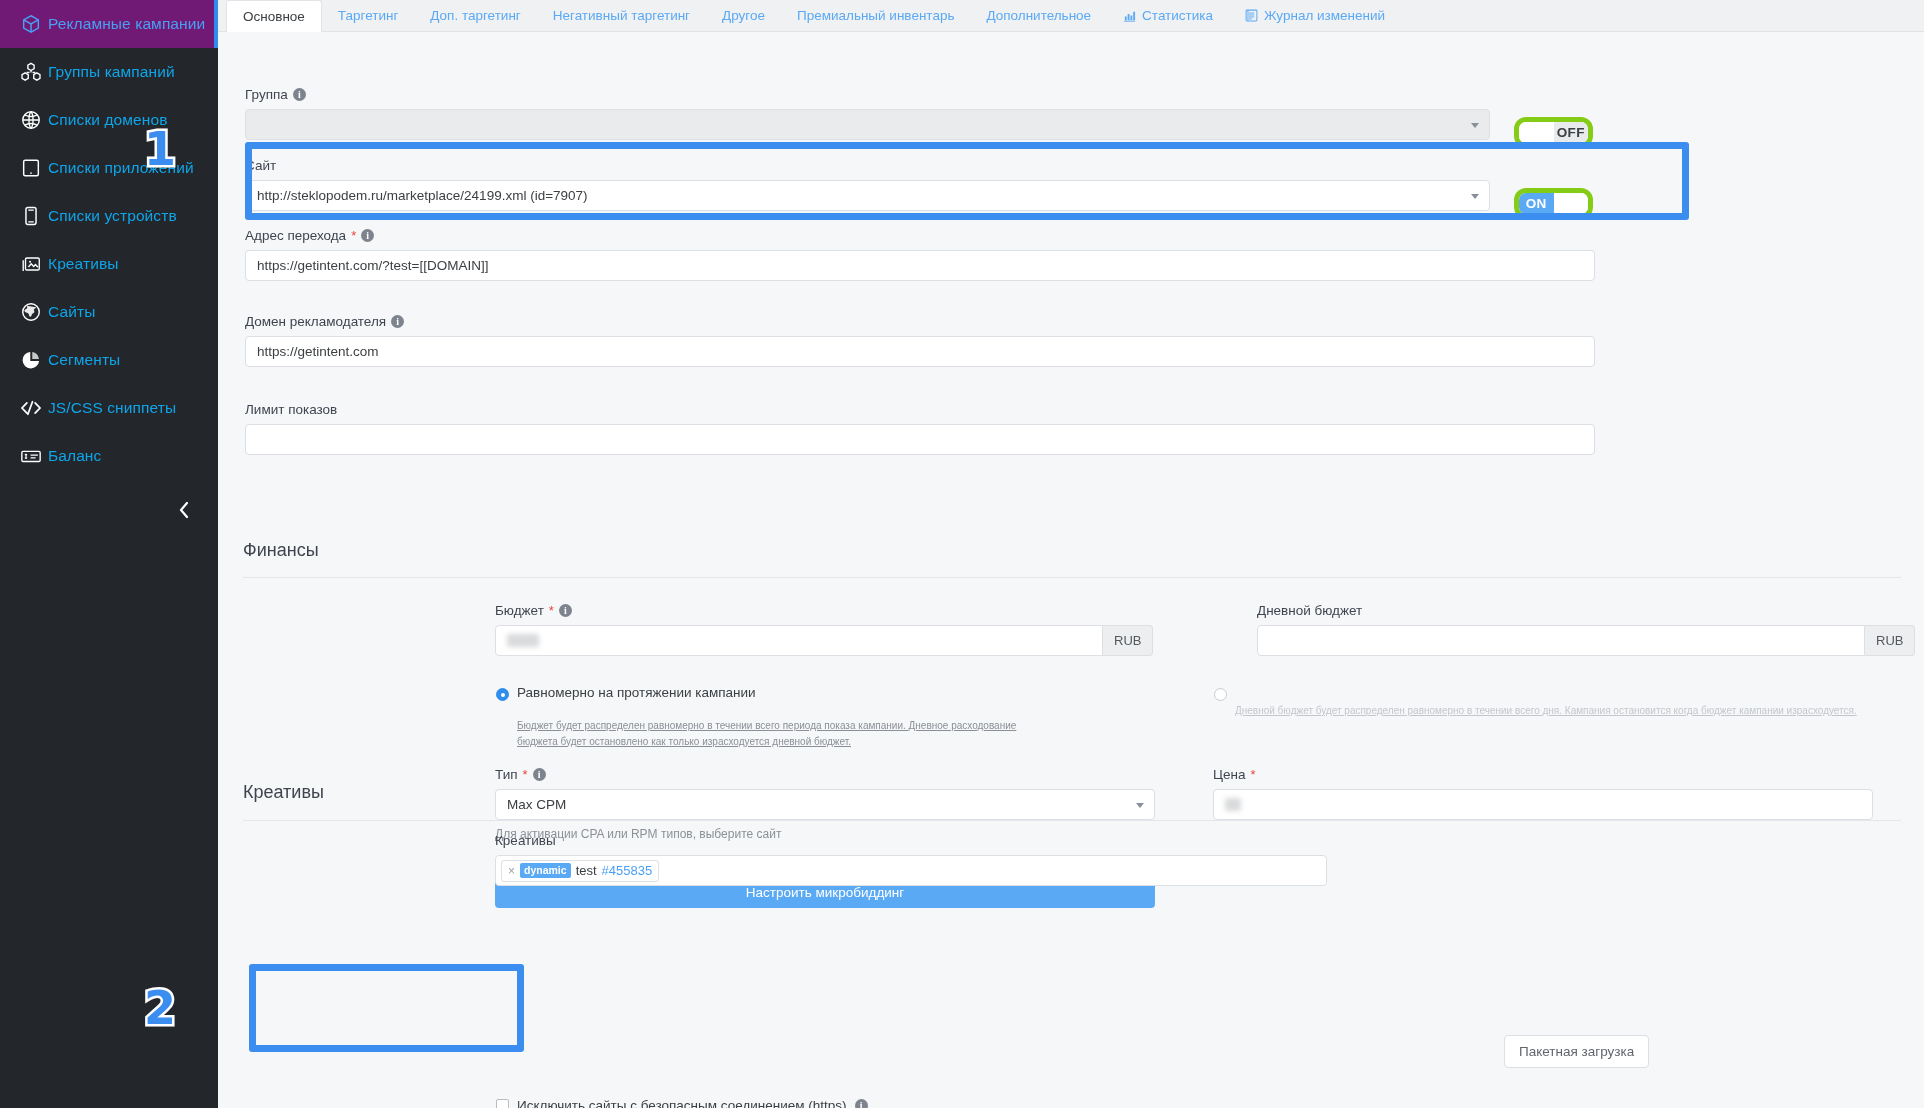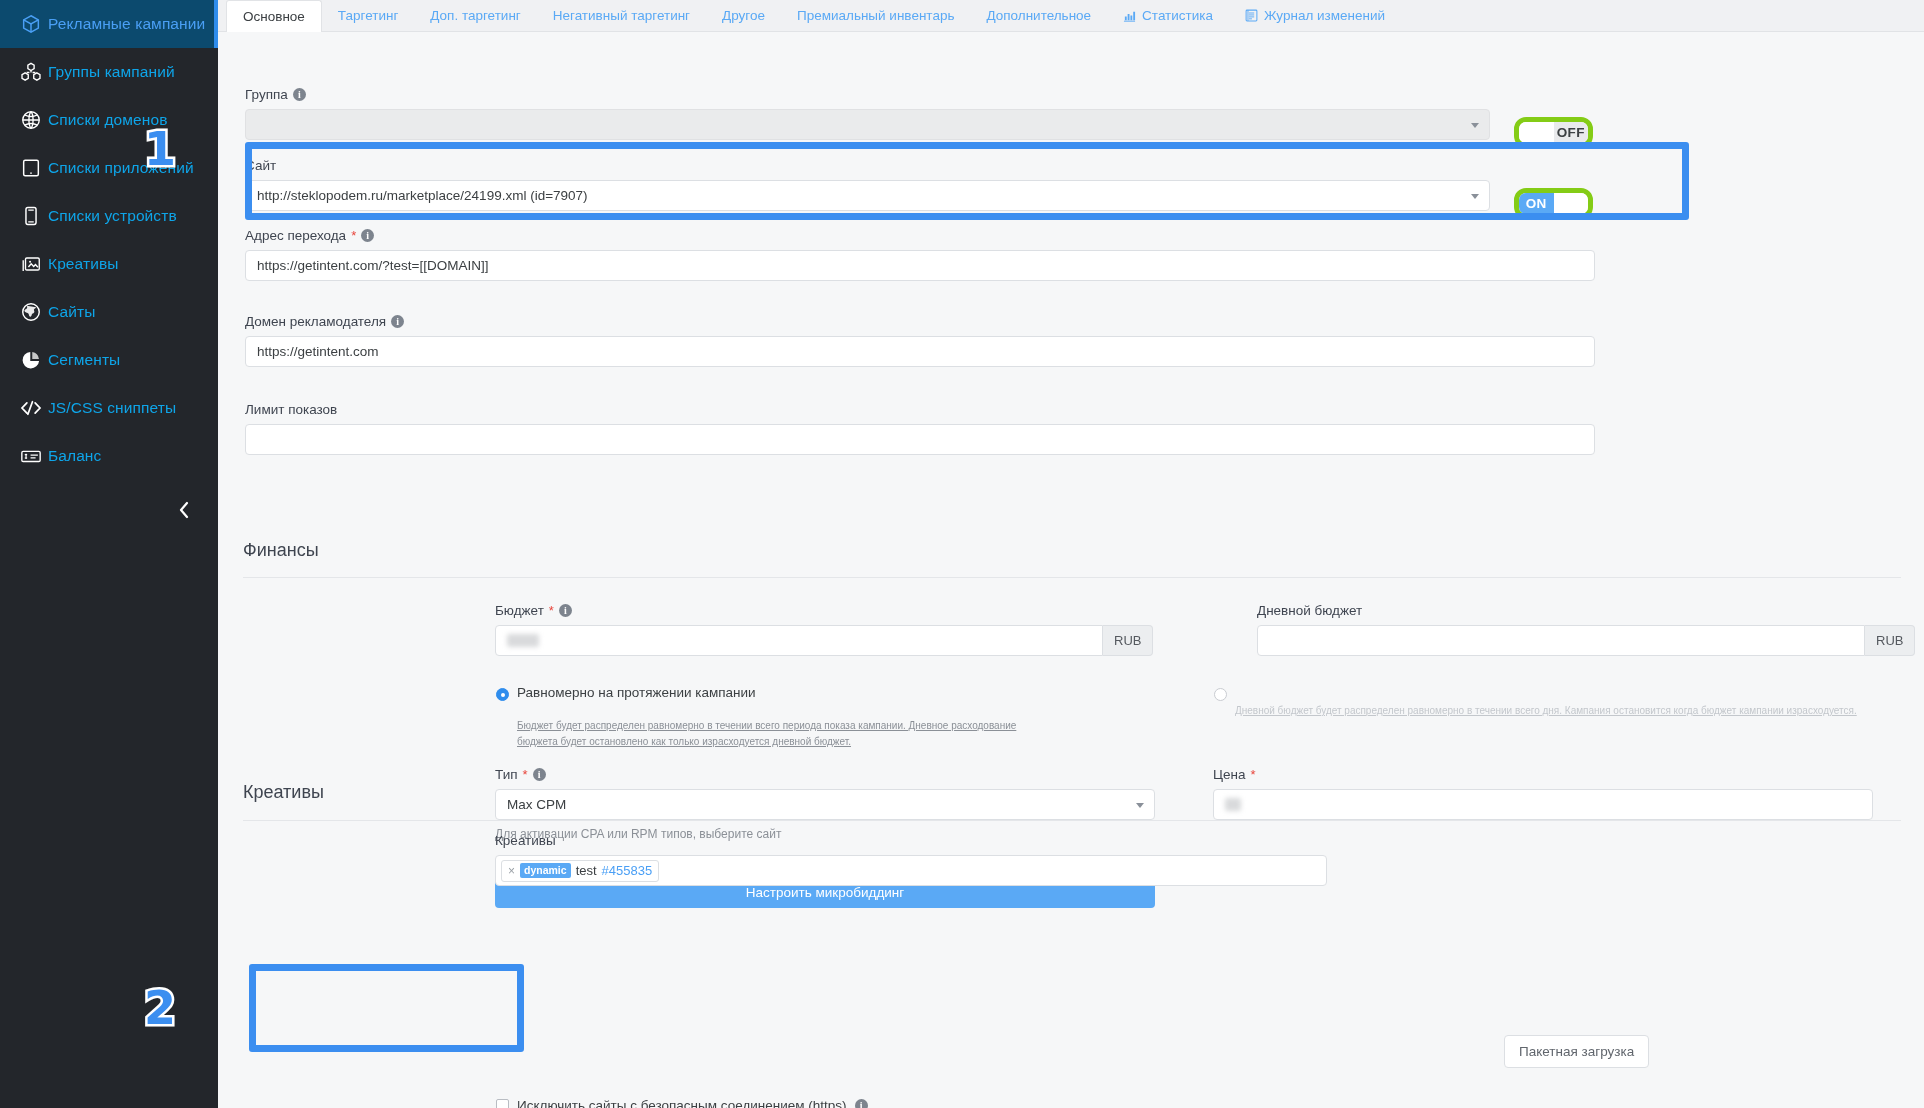--- a/index.html
+++ b/index.html
@@ -19,21 +19,21 @@
     position:relative; display:flex; align-items:center;
     height:48px; padding-left:14px; cursor:pointer;
   }
   .nav-item .ico {
     width:34px; flex:0 0 34px; display:flex; align-items:center; justify-content:center;
   }
   .nav-item .ico svg { display:block; }
   .nav-item .lbl {
     font-size:15.5px; color:#0ea5e9; white-space:nowrap; letter-spacing:.1px;
   }
-  .nav-item.active { background:#0c4a6e; }
+  .nav-item.active { background:#701a75; }
   .nav-item.active .lbl { color:#4a9ff5; }
   .nav-item.active .ico svg { stroke:#4a9ff5; }
   .nav-item.active::after {
     content:""; position:absolute; right:0; top:0; width:4px; height:48px; background:#2f8ded;
   }
   #collapse-row {
     height:60px; display:flex; align-items:center; justify-content:flex-end;
     padding-right:26px; cursor:pointer;
   }
   #collapse-row svg { display:block; }

